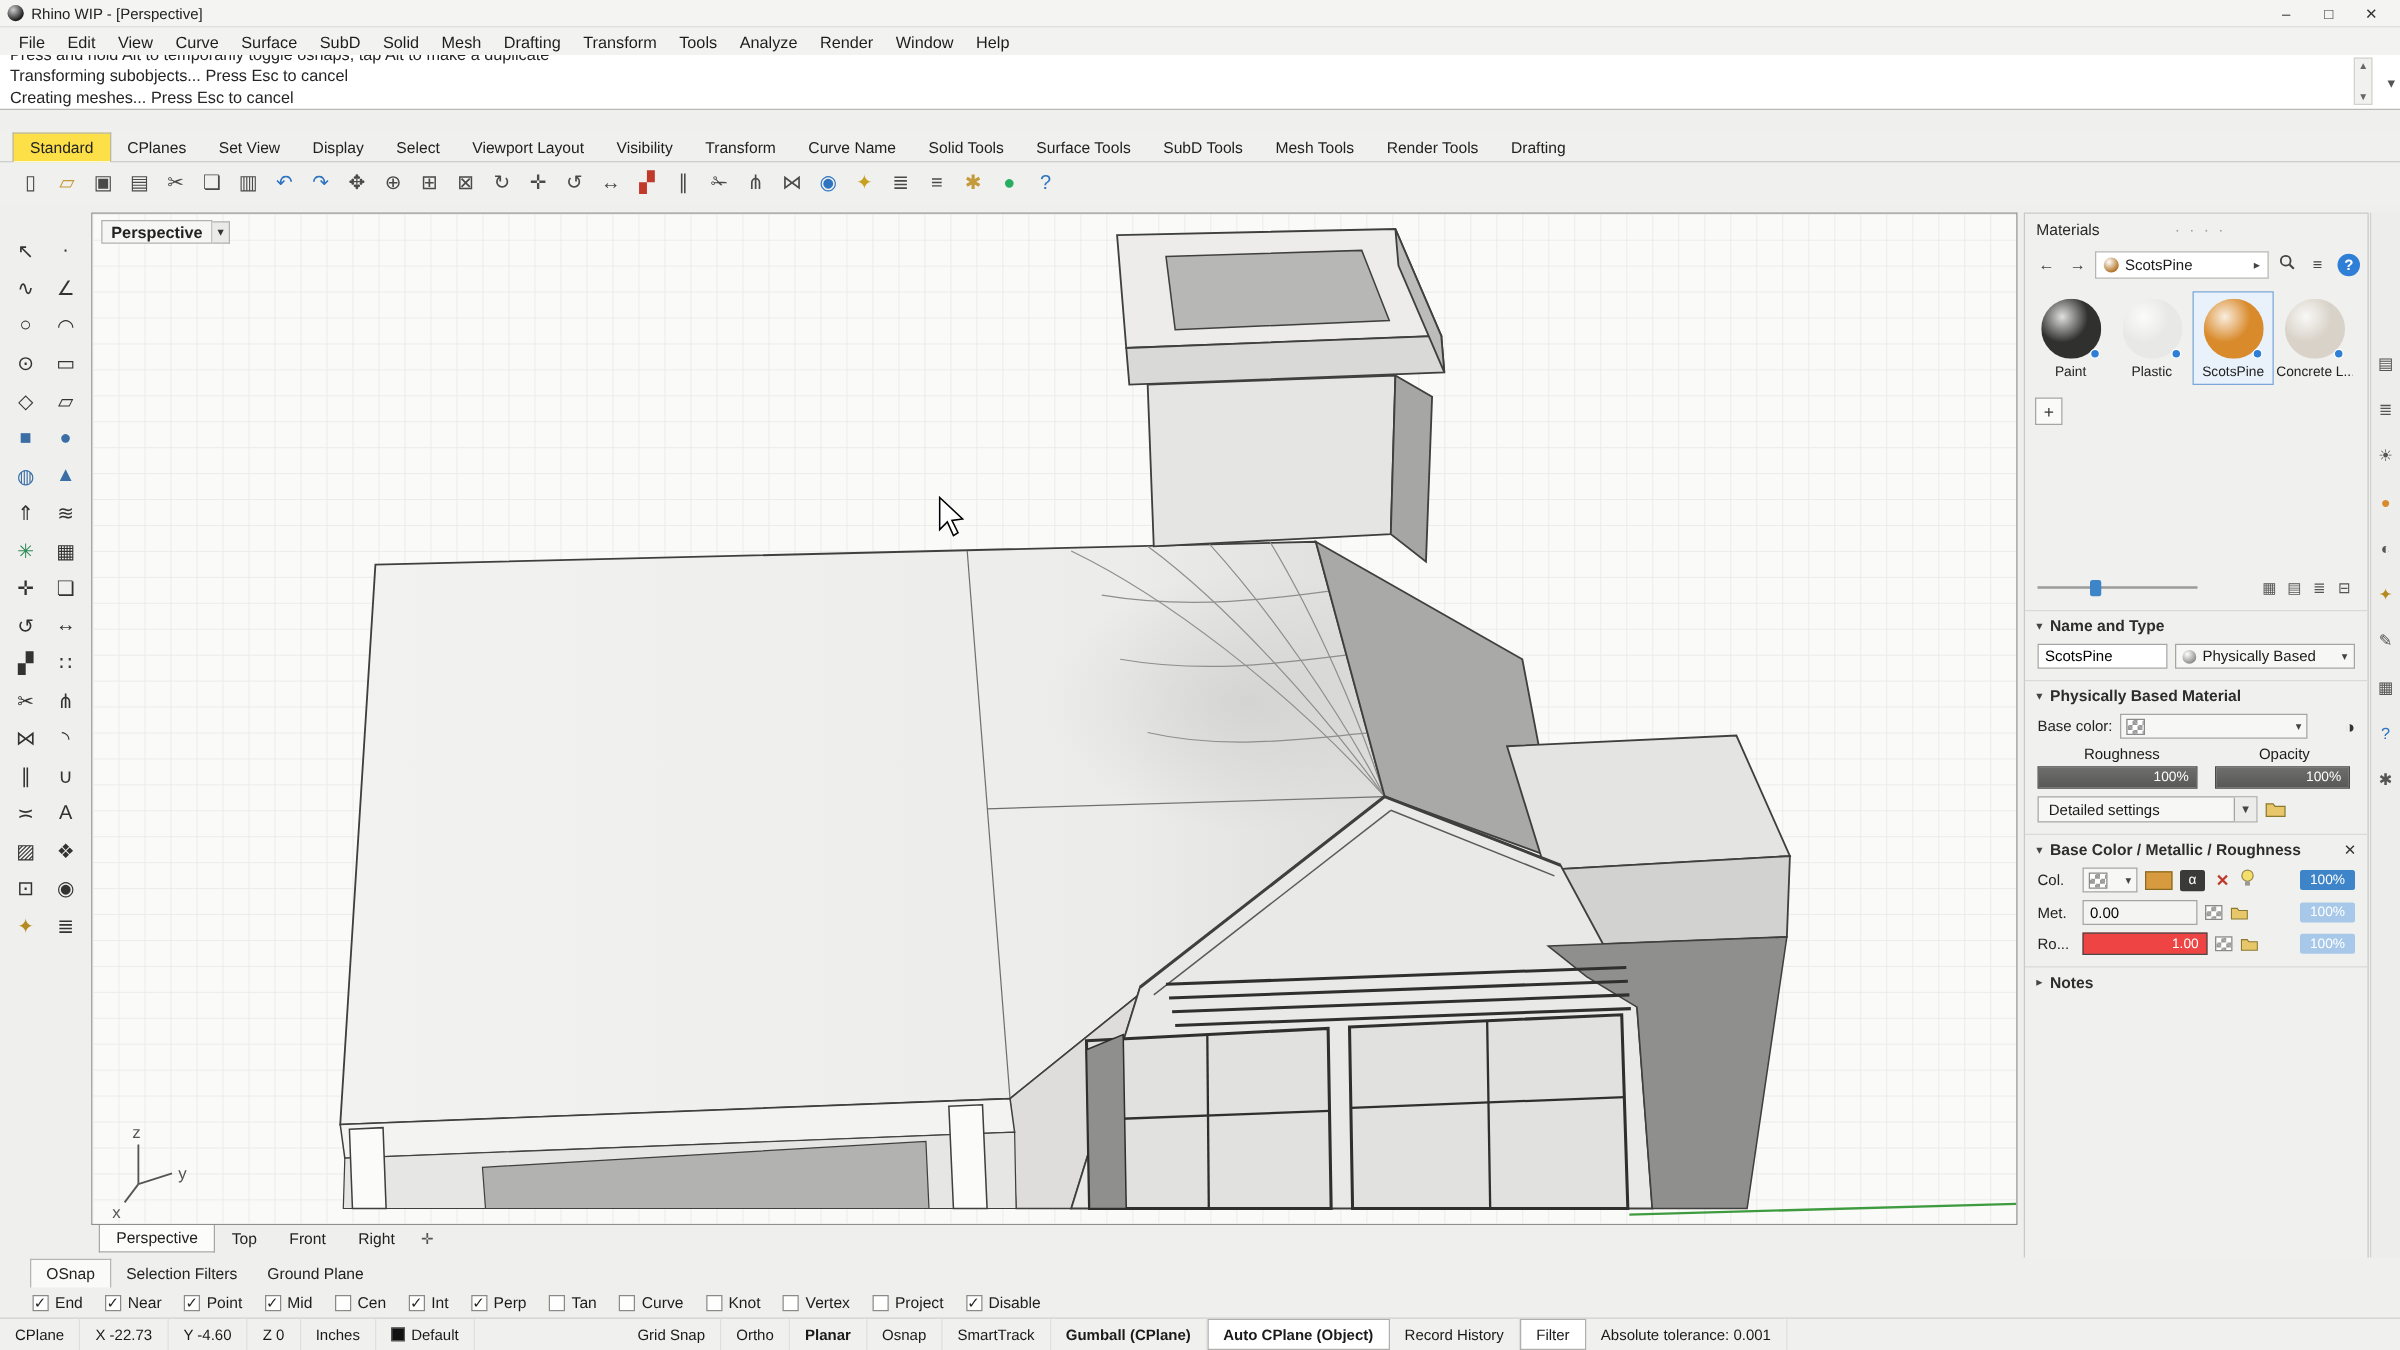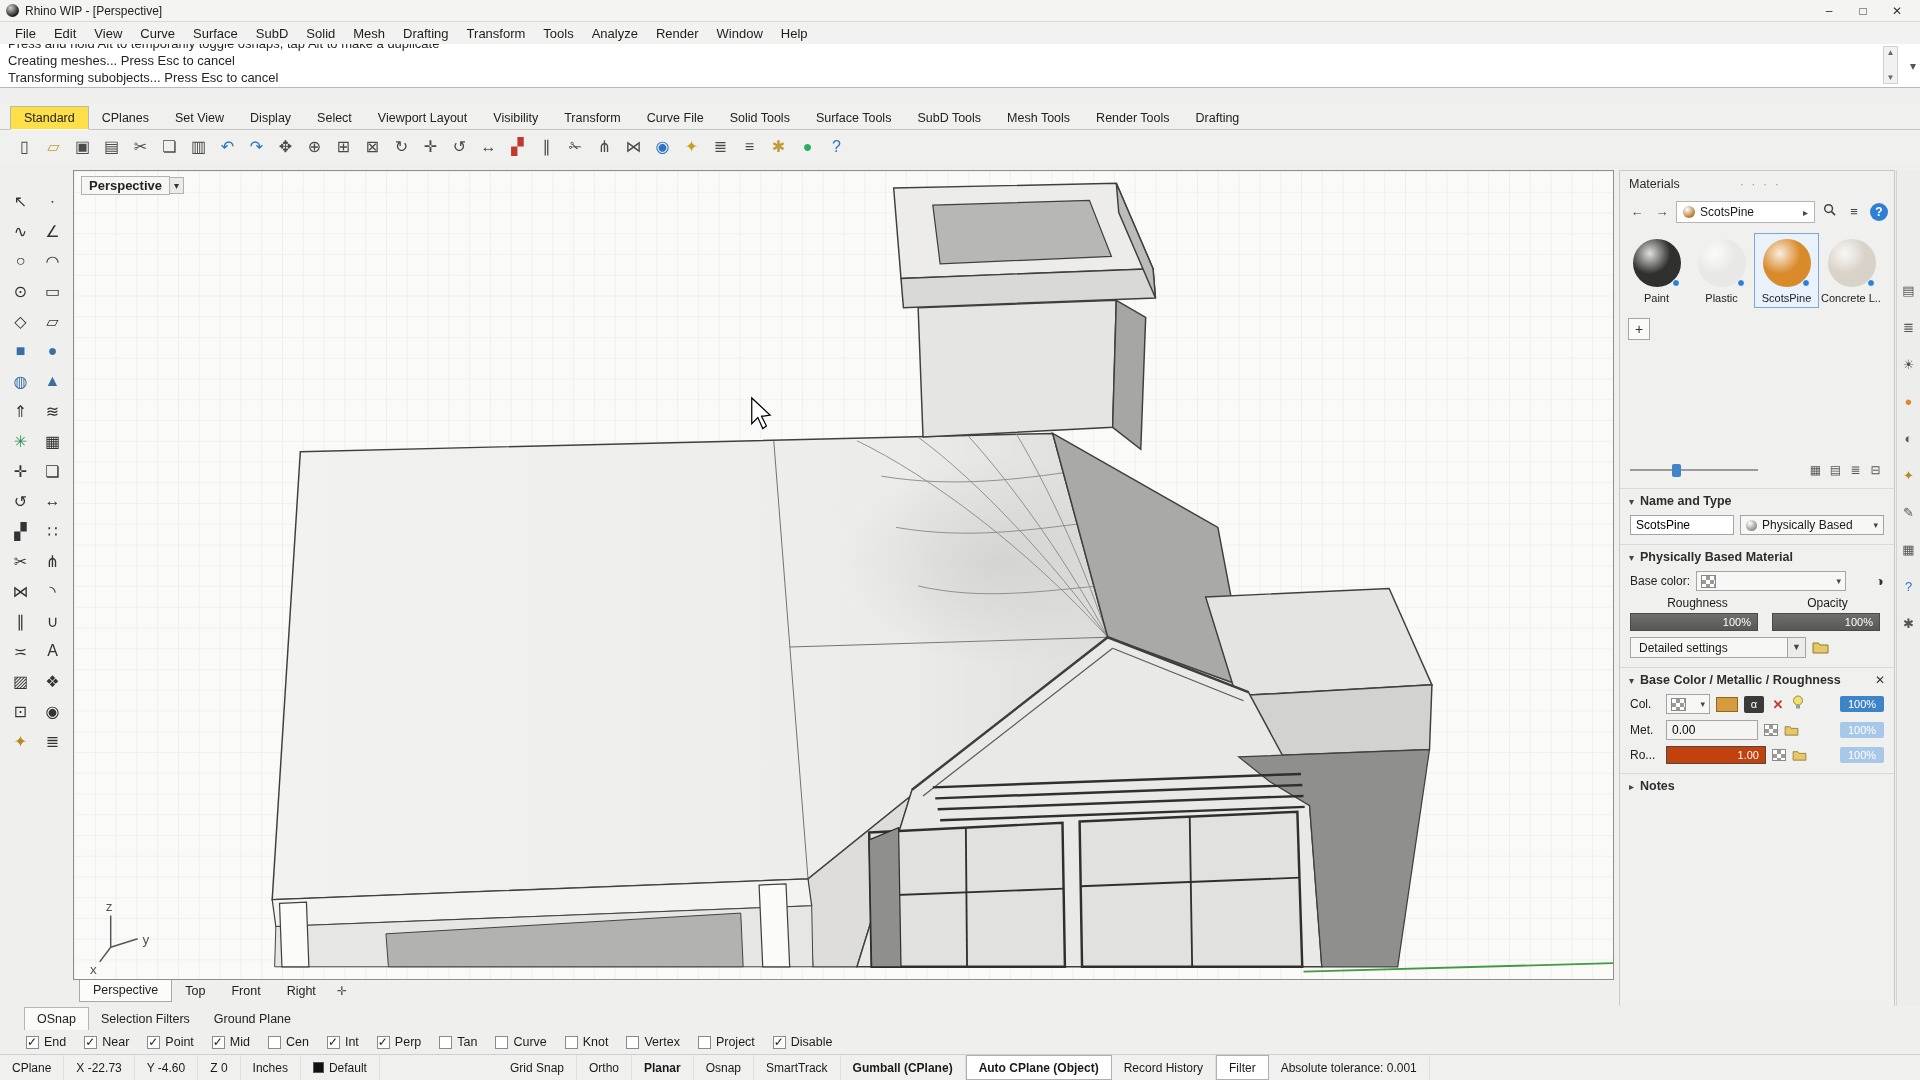--- a/index.html
+++ b/index.html
@@ -113,21 +113,21 @@
   .det-drop { width:176px; height:21px; border:1px solid #a5a5a3; background:#f7f7f5; display:flex; align-items:center; padding:0 0 0 8px; font-size:12px; }
   .dd-box { margin-left:auto; width:18px; height:19px; border-left:1px solid #a5a5a3; background:#ececea; font-size:9px; color:#444; text-align:center; line-height:19px; }
   .folder { display:inline-flex; align-items:center; }
 
   .swatch-orange { width:22px; height:15px; background:#d89a3f; border:1px solid #8a6a20; }
   .alpha-btn { width:20px; height:17px; background:#3a3a38; color:#fff; font-size:11px; border-radius:2px; line-height:16px; text-align:center; }
   .del-btn { font-size:13px; color:#c0392b; font-weight:bold; width:16px; }
   .badge { margin-left:auto; min-width:44px; text-align:center; background:#3d85c8; color:#fff; font-size:11px; padding:2px 4px; border-radius:2px; }
   .badge.lite { background:#a7c8e8; }
   .met-input { width:92px; background:#f4f4f2; }
-  .ro-bar { width:100px; background:#c2410c; border:1px solid #4a4a48; color:#fff; font-size:11px; text-align:right; padding:2px 6px; }
+  .ro-bar { width:100px; background:#ef4444; border:1px solid #4a4a48; color:#fff; font-size:11px; text-align:right; padding:2px 6px; }
   .checker.sm { width:14px; height:12px; }
 
   
   .sidestrip { position:absolute; left:1896px; top:170px; width:24px; height:879px; background:#ededeb; border-left:1px solid #d2d2d0; display:flex; flex-direction:column; align-items:center; padding-top:110px; gap:17px; }
   .strip-icon { width:20px; height:20px; font-size:13px; text-align:center; line-height:19px; }
 
   
   .osnapbar { position:absolute; left:0; top:1006px; width:1920px; height:48px; background:#efefed; }
   .osnap-tabs { display:flex; padding-left:24px; height:24px; align-items:flex-end; }
   .otab { padding:4px 12px; font-size:12.5px; color:#222; }
@@ -178,42 +178,42 @@
       <span class="menu-item">Analyze</span>
       <span class="menu-item">Render</span>
       <span class="menu-item">Window</span>
       <span class="menu-item">Help</span>
     </div>
 
   <div class="cmdarea">
     <div class="cmd-lines">
 
     <div class="cmd-line">Press and hold Alt to temporarily toggle osnaps, tap Alt to make a duplicate</div>
+        <div class="cmd-line">Transforming subobjects... Press Esc to cancel</div>
         <div class="cmd-line">Creating meshes... Press Esc to cancel</div>
-        <div class="cmd-line">Transforming subobjects... Press Esc to cancel</div>
       </div>
     <div class="cmd-prompt">Analyze:</div>
     <div class="cmd-scroll">
       <span>▲</span>
       <span>▼</span>
     </div>
     <div class="cmd-expand">▾</div>
   </div>
 
   <div class="tabbar">
 
   <span class="ttab on">Standard</span>
       <span class="ttab">CPlanes</span>
       <span class="ttab">Set View</span>
       <span class="ttab">Display</span>
       <span class="ttab">Select</span>
       <span class="ttab">Viewport Layout</span>
       <span class="ttab">Visibility</span>
       <span class="ttab">Transform</span>
-      <span class="ttab">Curve File</span>
+      <span class="ttab">Curve Name</span>
       <span class="ttab">Solid Tools</span>
       <span class="ttab">Surface Tools</span>
       <span class="ttab">SubD Tools</span>
       <span class="ttab">Mesh Tools</span>
       <span class="ttab">Render Tools</span>
       <span class="ttab">Drafting</span>
     </div>
 
   <div class="iconbar">
 

